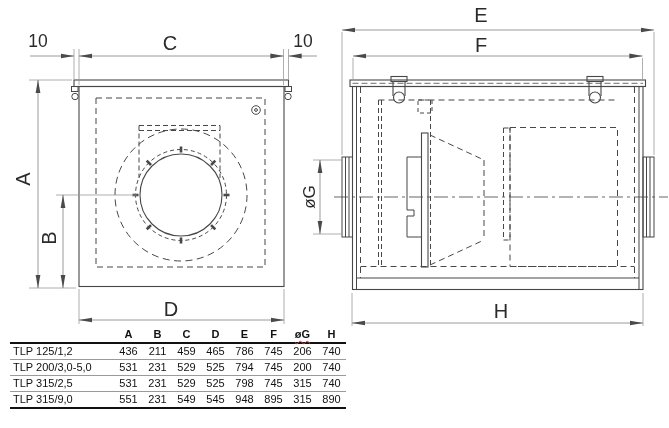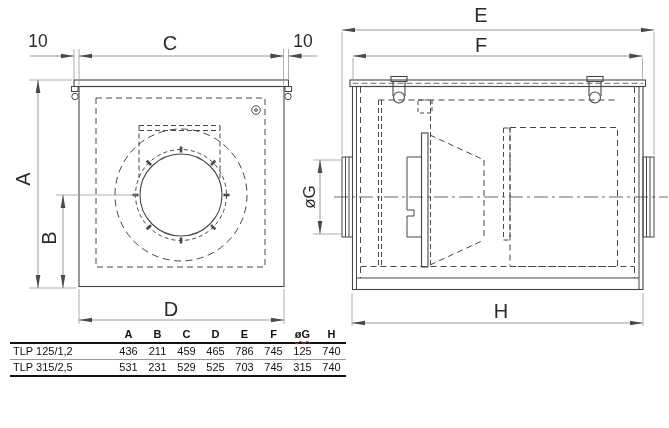--- a/index.html
+++ b/index.html
@@ -171,30 +171,52 @@
   </thead>
   <tbody>
     <tr>
       <td class="name">TLP 125/1,2</td>
       <td class="val">436</td>
       <td class="val">211</td>
       <td class="val">459</td>
       <td class="val">465</td>
       <td class="val">786</td>
       <td class="val">745</td>
-      <td class="val">125</td>
+      <td class="val">206</td>
+      <td class="val">740</td>
+    </tr>
+    <tr>
+      <td class="name">TLP 200/3,0-5,0</td>
+      <td class="val">531</td>
+      <td class="val">231</td>
+      <td class="val">529</td>
+      <td class="val">525</td>
+      <td class="val">794</td>
+      <td class="val">745</td>
+      <td class="val">200</td>
       <td class="val">740</td>
     </tr>
     <tr>
       <td class="name">TLP 315/2,5</td>
       <td class="val">531</td>
       <td class="val">231</td>
       <td class="val">529</td>
       <td class="val">525</td>
-      <td class="val">703</td>
+      <td class="val">798</td>
       <td class="val">745</td>
       <td class="val">315</td>
       <td class="val">740</td>
     </tr>
+    <tr>
+      <td class="name">TLP 315/9,0</td>
+      <td class="val">551</td>
+      <td class="val">231</td>
+      <td class="val">549</td>
+      <td class="val">545</td>
+      <td class="val">948</td>
+      <td class="val">895</td>
+      <td class="val">315</td>
+      <td class="val">890</td>
+    </tr>
   </tbody>
 </table>
 
 </div>
 
 </body></html>

